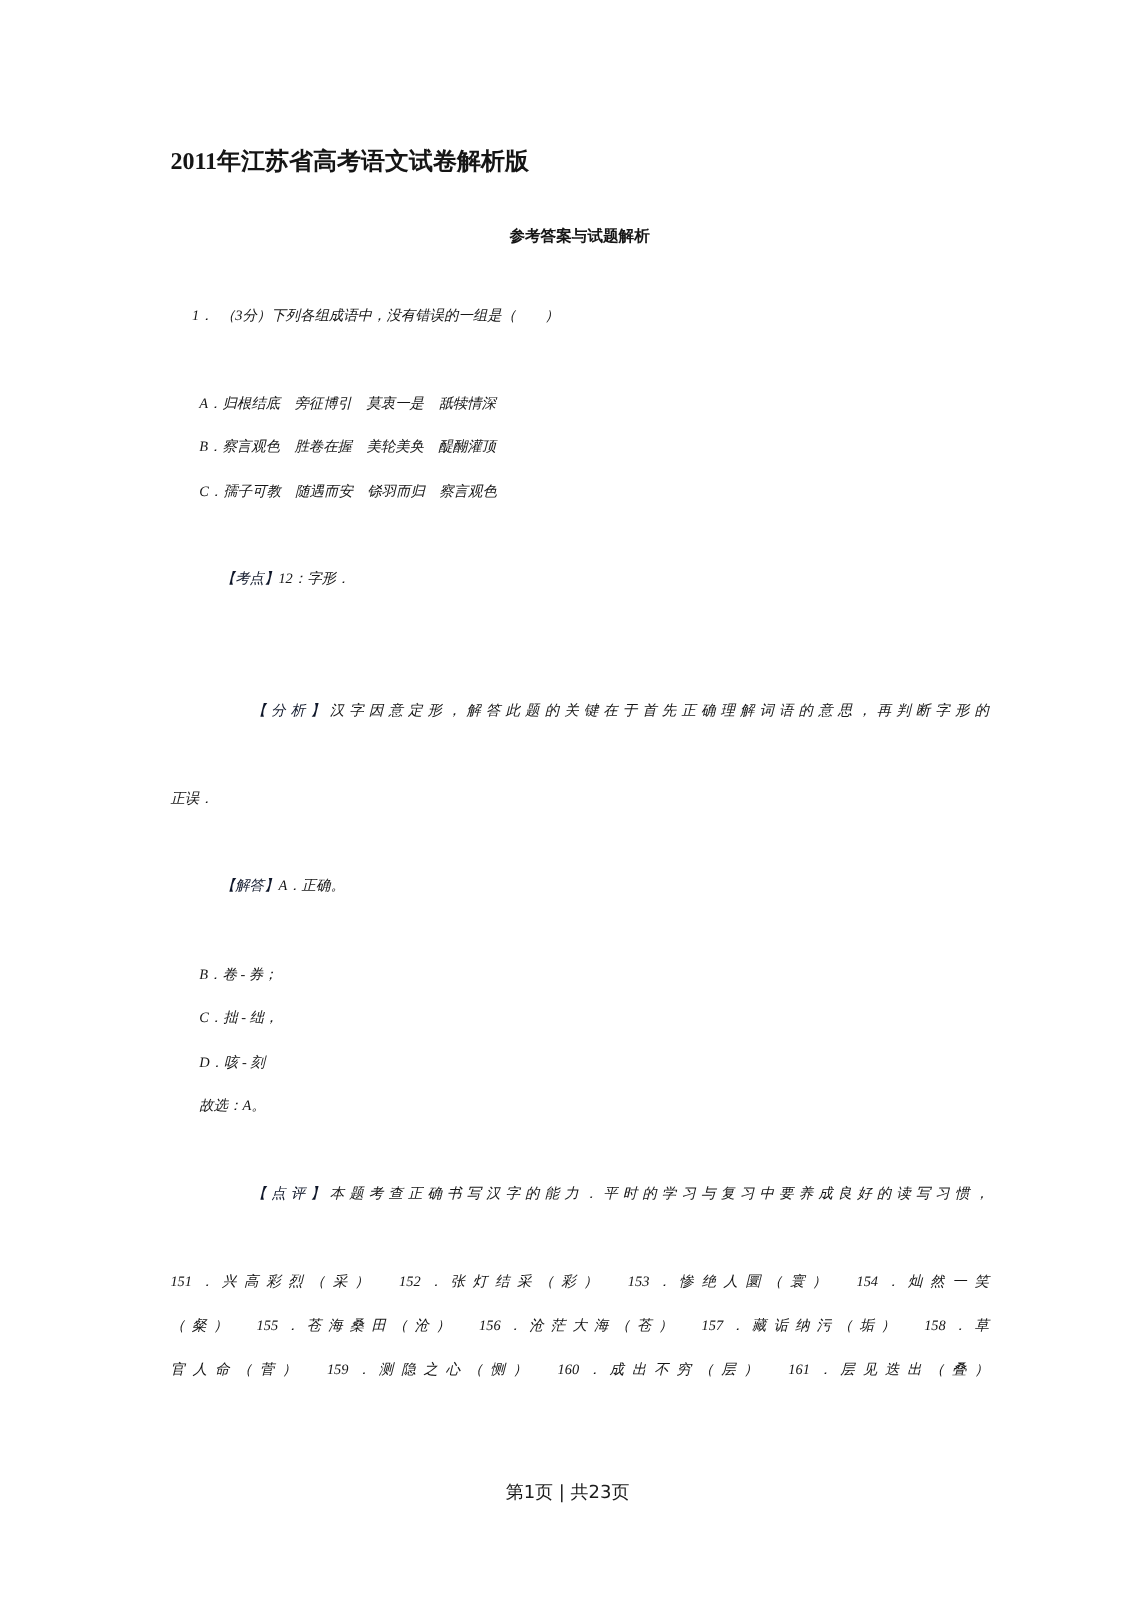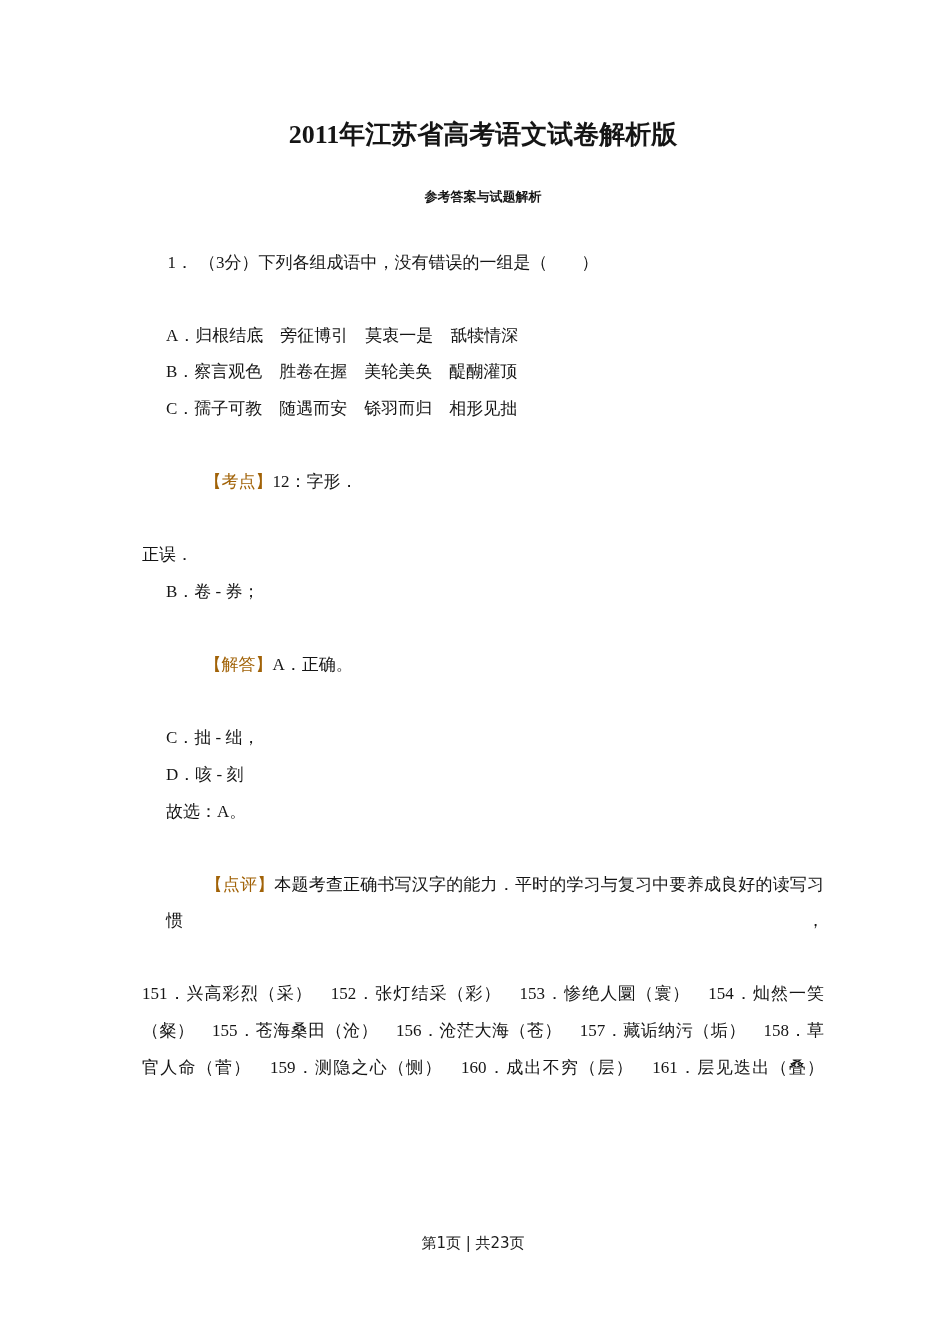--- a/index.html
+++ b/index.html
@@ -1,59 +1,62 @@
 <!DOCTYPE html>
 <html><head>
 <meta charset="utf-8">
 <style>
   html,body{margin:0;padding:0;background:#e8e8e8;}
   .page{position:relative;width:950px;height:1344px;background:#ffffff;overflow:hidden;
         font-family:"Liberation Serif","DejaVu Serif",serif;color:#151515;}
   .doc{position:absolute;left:142px;top:116px;width:682px;}
-  .title{margin:0;text-align:center;font-size:26px;font-weight:bold;line-height:38px;
+  .title{margin:0;text-align:left;font-size:20px;font-weight:bold;line-height:38px;
          font-family:"Liberation Serif","DejaVu Serif",serif;}
   .subtitle{margin:34px 0 0 0;text-align:center;font-size:13px;font-weight:bold;line-height:18px;
             font-family:"Liberation Sans","DejaVu Sans",sans-serif;}
   .section-heading{margin:12px 0 0 0;font-size:18px;font-weight:bold;line-height:28px;
             font-family:"Liberation Sans","DejaVu Sans",sans-serif;letter-spacing:1px;}
-  .line{font-size:17px;line-height:36.6px;white-space:pre-wrap;}
+  .line{font-size:12px;line-height:36.6px;white-space:pre-wrap;font-style:italic;}
   .indent{margin-left:24px;}
   .just{text-align:justify;text-align-last:justify;}
-  .blue{color:#a16207;margin-left:13px;}
+  .blue{color:#0f172a;}
   .qnum{margin-right:6px;}
   .footer{position:absolute;left:0;right:4px;top:1234px;text-align:center;
           font-family:"DejaVu Sans","Liberation Sans",sans-serif;font-size:15px;color:#1a1a1a;}
 </style>
 </head>
 <body>
 
 <div class="page">
   <div class="doc">
 
     <h1 class="title">2011年江苏省高考语文试卷解析版</h1>
     <div class="subtitle">参考答案与试题解析</div>
 
     <div class="line" style="margin-top:2px;">
       <span class="qnum">1．</span><span>（3分）下列各组成语中，没有错误的一组是（　　）</span>
     </div>
 
     <div class="line indent">A．归根结底　旁征博引　莫衷一是　舐犊情深</div>
     <div class="line indent">B．察言观色　胜卷在握　美轮美奂　醍醐灌顶</div>
-    <div class="line indent">C．孺子可教　随遇而安　铩羽而归　相形见拙</div>
+    <div class="line indent">C．孺子可教　随遇而安　铩羽而归　察言观色</div>
 
     <div class="line indent">
       <span class="blue">【考点】</span><span>12：字形．</span>
     </div>
 
+    <div class="line indent just">
+      <span class="blue">【分析】</span><span>汉字因意定形，解答此题的关键在于首先正确理解词语的意思，再判断字形的</span>
+    </div>
     <div class="line">正误．</div>
 
-    <div class="line indent">B．卷 - 券；</div>
     <div class="line indent">
       <span class="blue">【解答】</span><span>A．正确。</span>
     </div>
+    <div class="line indent">B．卷 - 券；</div>
     <div class="line indent">C．拙 - 绌，</div>
     <div class="line indent">D．咳 - 刻</div>
     <div class="line indent">故选：A。</div>
 
     <div class="line indent just">
       <span class="blue">【点评】</span><span>本题考查正确书写汉字的能力．平时的学习与复习中要养成良好的读写习惯，</span>
     </div>
 
     <div>
       <div class="line just">151．兴高彩烈（采）　152．张灯结采（彩）　153．惨绝人圜（寰）　154．灿然一笑</div>

